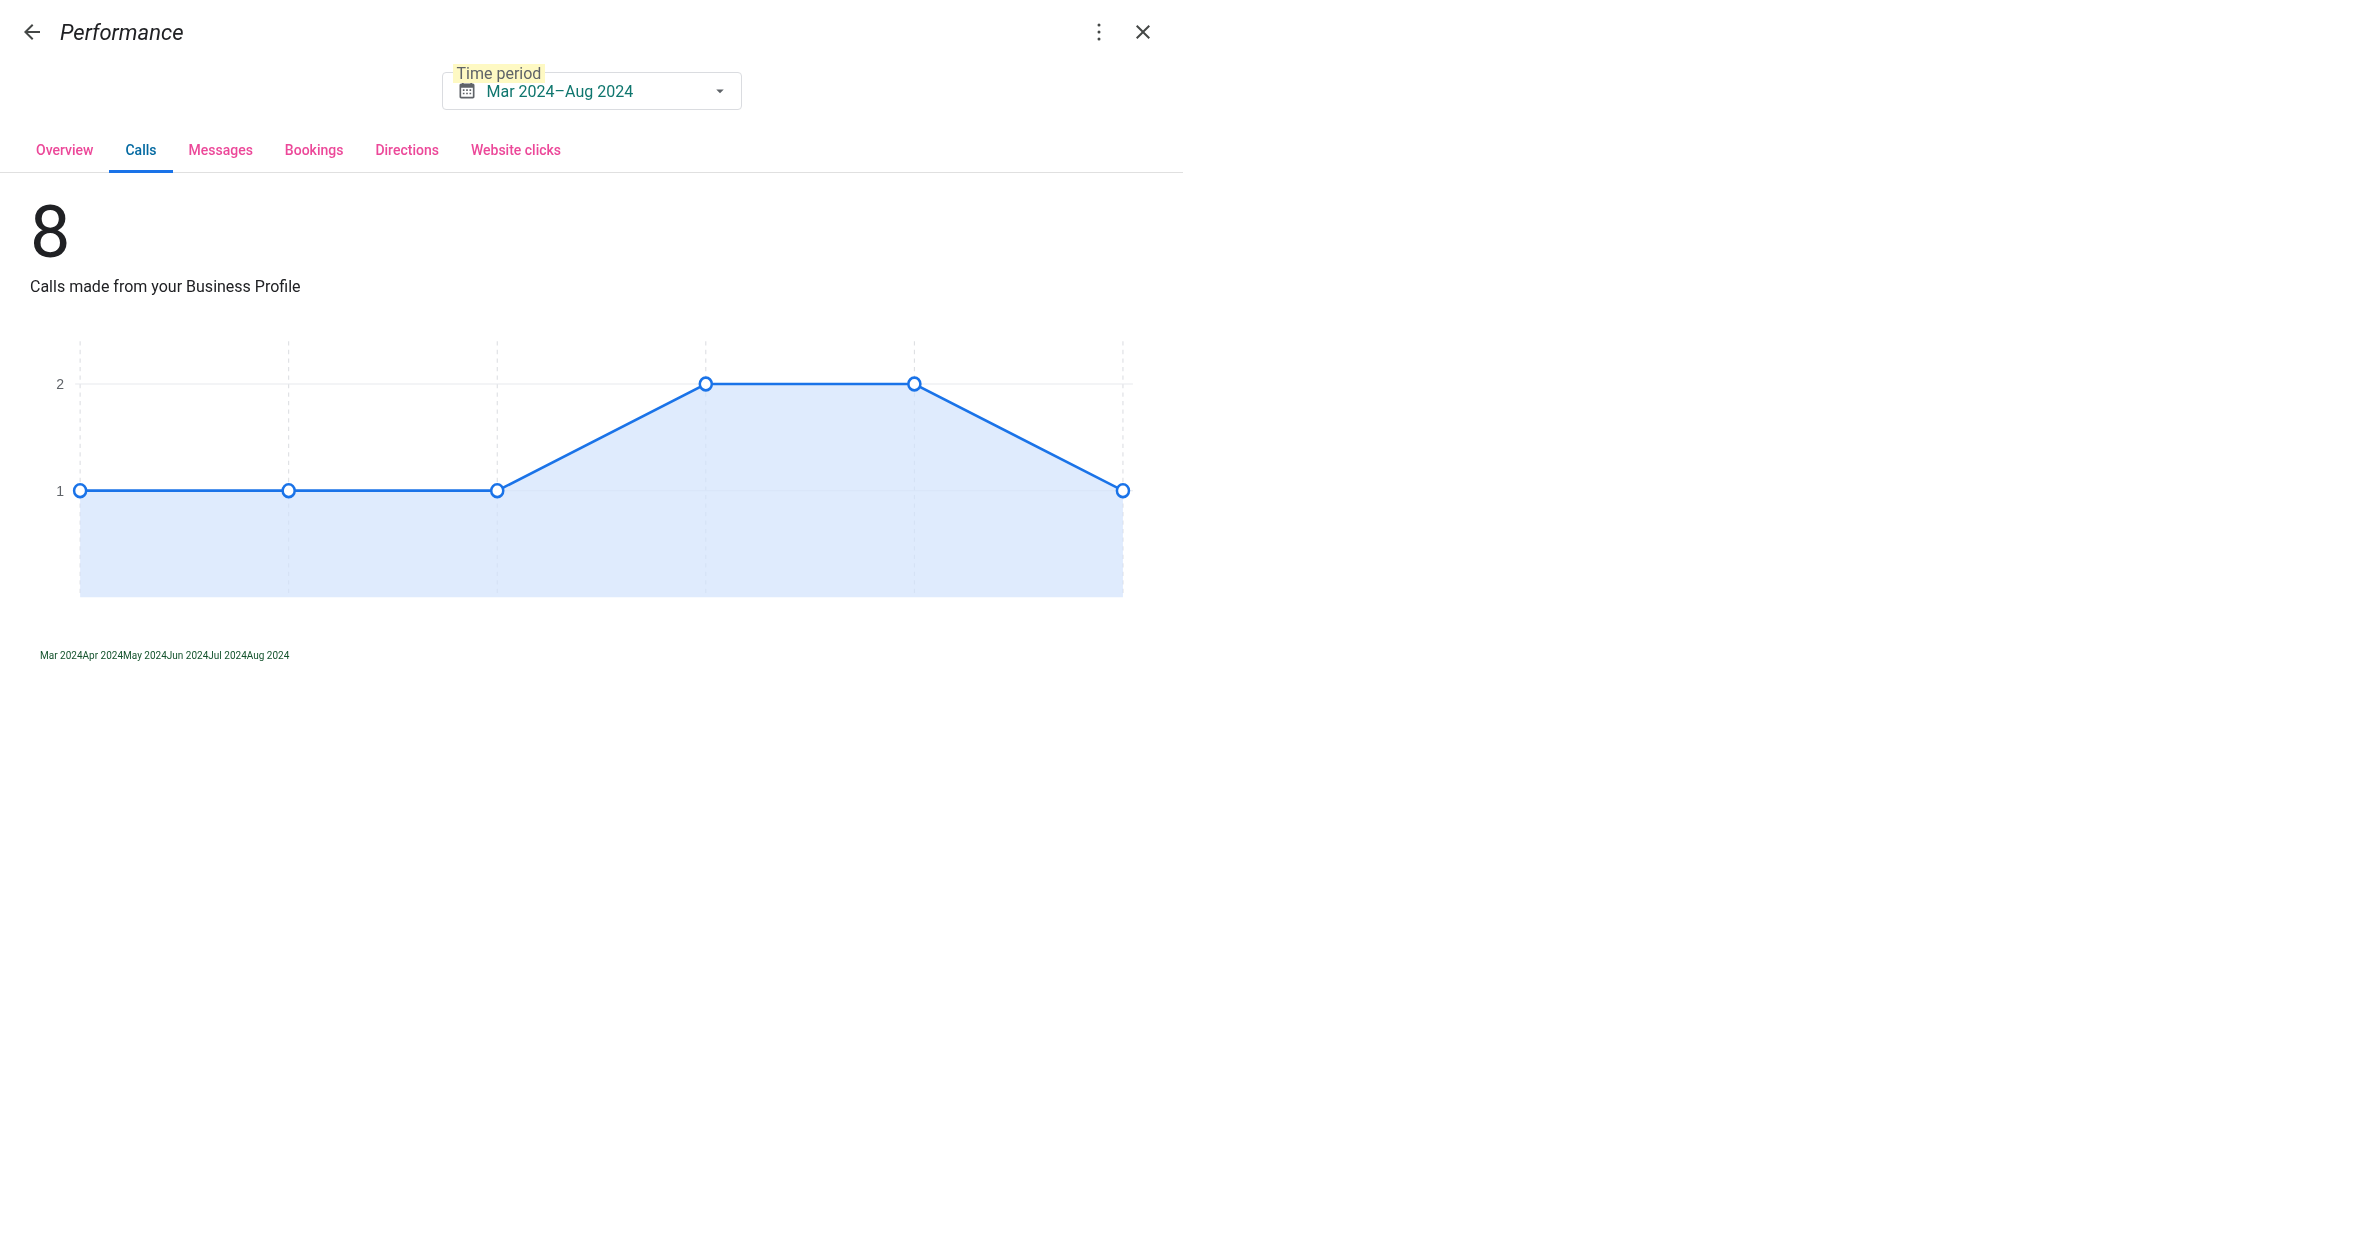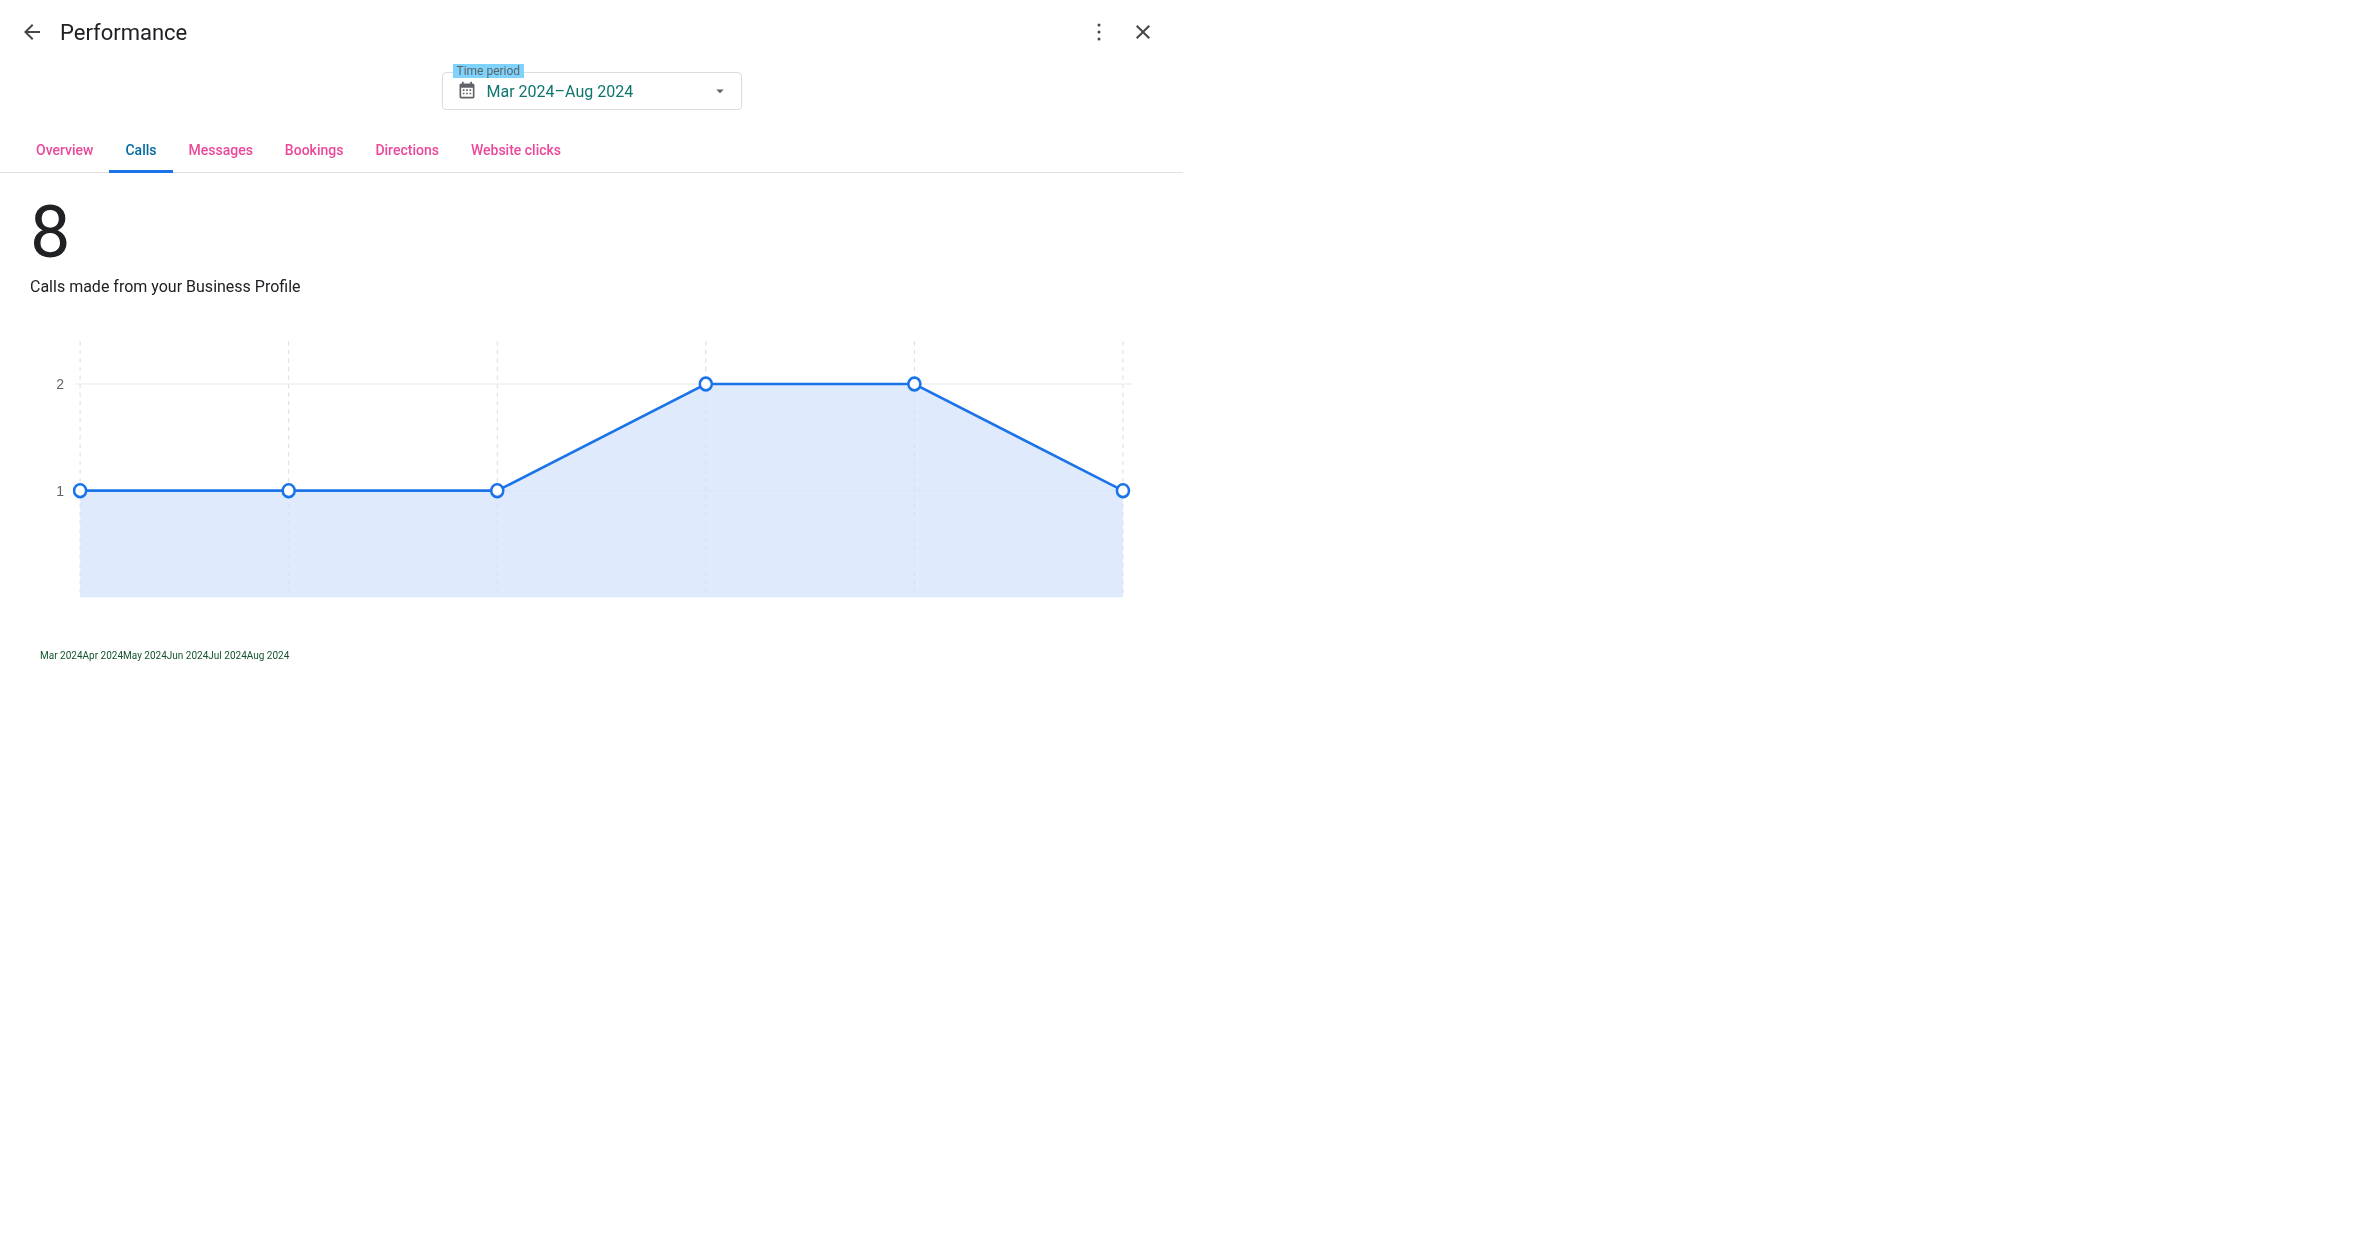--- a/index.html
+++ b/index.html
@@ -11,20 +11,21 @@
       min-height: 617px;
       overflow-x: hidden;
     }
 
     
     .header {
       display: flex;
       align-items: flex-start;
       justify-content: space-between;
       padding: 12px 20px 8px 12px;
+      font-style: italic;
     }
     .header-left {
       display: flex;
       align-items: center;
       gap: 8px;
     }
     .back-btn {
       width: 40px;
       height: 40px;
       border: none;
@@ -71,23 +72,23 @@
       border-radius: 4px;
       padding: 8px 40px 8px 14px;
       min-width: 300px;
       cursor: pointer;
       background: #fff;
     }
     .time-period-label {
       position: absolute;
       top: -9px;
       left: 10px;
-      background: #7dd3fc;
+      background: #fef9c3;
       padding: 0 4px;
-      font-size: 12px;
+      font-size: 16px;
       color: #5f6368;
     }
     .time-period-content {
       display: flex;
       align-items: flex-end;
       gap: 10px;
       font-size: 16px;
       color: #0f766e;
     }
     .calendar-icon {

